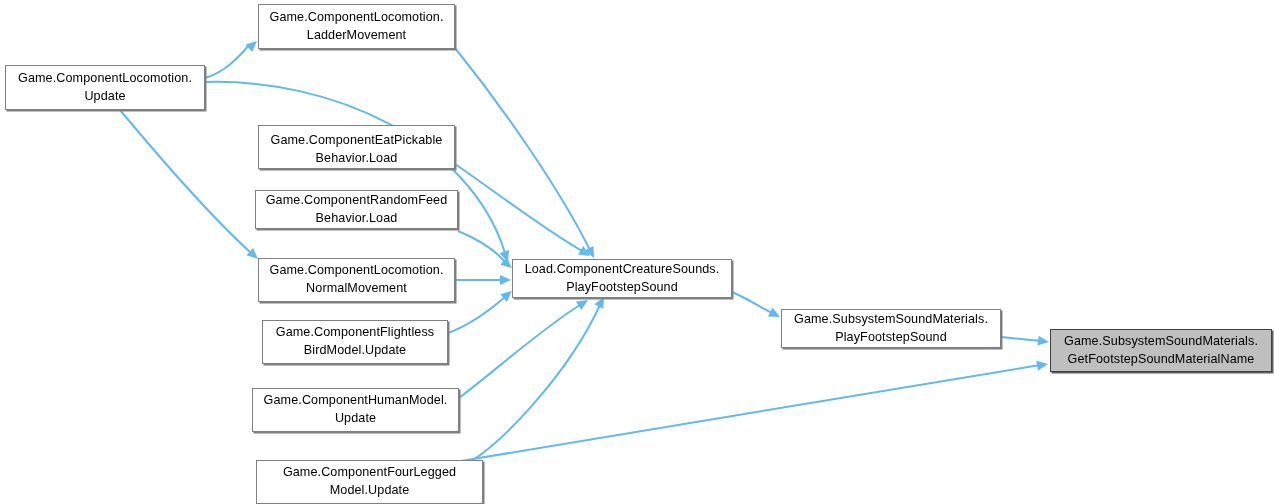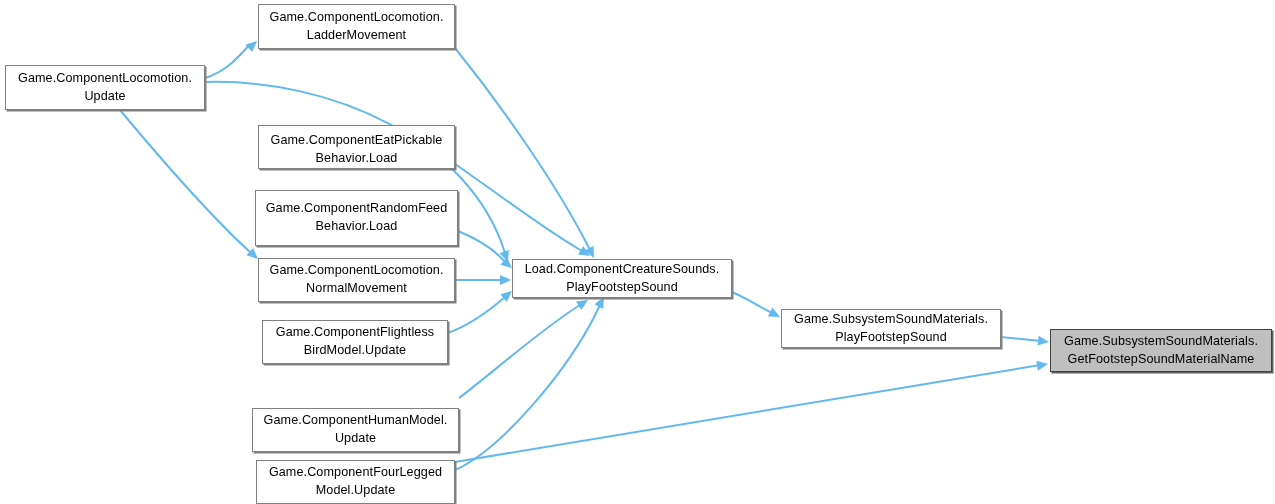--- a/index.html
+++ b/index.html
@@ -67,29 +67,29 @@
       <polygon points="0,0 -11,-5 -11,5" fill="#63b8ee" transform="translate(780,317) rotate(27)"></polygon>
       <path d="M1001,337 L1041,341" fill="none" stroke="#63b8ee" stroke-width="2"></path>
       <polygon points="0,0 -11,-5 -11,5" fill="#63b8ee" transform="translate(1049,342) rotate(7)"></polygon>
     </svg>
 <div class="node" style="left: 5px; top: 65px; width: 200px; height: 45px;"><span>Game.ComponentLocomotion.
 Update</span></div>
     <div class="node" style="left: 258px; top: 4px; width: 197px; height: 45px;"><span>Game.ComponentLocomotion.
 LadderMovement</span></div>
     <div class="node" style="left: 258px; top: 125px; width: 197px; height: 44px; align-items: flex-end;"><span>Game.ComponentEatPickable
 Behavior.Load</span></div>
-    <div class="node" style="left: 255px; top: 190px; width: 203px; height: 56px;"><span>Game.ComponentRandomFeed
+    <div class="node" style="left: 255px; top: 190px; width: 203px; height: 39px;"><span>Game.ComponentRandomFeed
 Behavior.Load</span></div>
     <div class="node" style="left: 258px; top: 258px; width: 197px; height: 44px;"><span>Game.ComponentLocomotion.
 NormalMovement</span></div>
     <div class="node" style="left: 262px; top: 320px; width: 186px; height: 44px;"><span>Game.ComponentFlightless
 BirdModel.Update</span></div>
-    <div class="node" style="left: 252px; top: 388px; width: 207px; height: 44px; margin-top: 20px;"><span>Game.ComponentHumanModel.
+    <div class="node" style="left: 252px; top: 388px; width: 207px; height: 44px;"><span>Game.ComponentHumanModel.
 Update</span></div>
-    <div class="node" style="left: 256px; top: 460px; width: 199px; height: 44px;"><span>Game.ComponentFourLegged
+    <div class="node" style="left: 256px; top: 460px; width: 227px; height: 44px;"><span>Game.ComponentFourLegged
 Model.Update</span></div>
     <div class="node" style="left: 512px; top: 259px; width: 220px; height: 39px;"><span>Load.ComponentCreatureSounds.
 PlayFootstepSound</span></div>
     <div class="node" style="left: 781px; top: 309px; width: 220px; height: 39px;"><span>Game.SubsystemSoundMaterials.
 PlayFootstepSound</span></div>
     <div class="node highlight" style="left: 1050px; top: 329px; width: 222px; height: 43px;"><span>Game.SubsystemSoundMaterials.
 GetFootstepSoundMaterialName</span></div>
   </div>
 
 </body></html>

